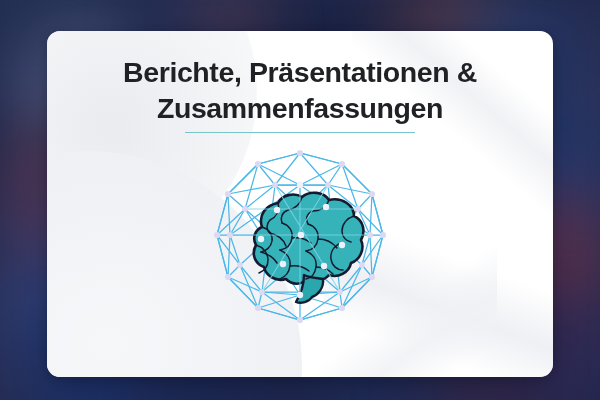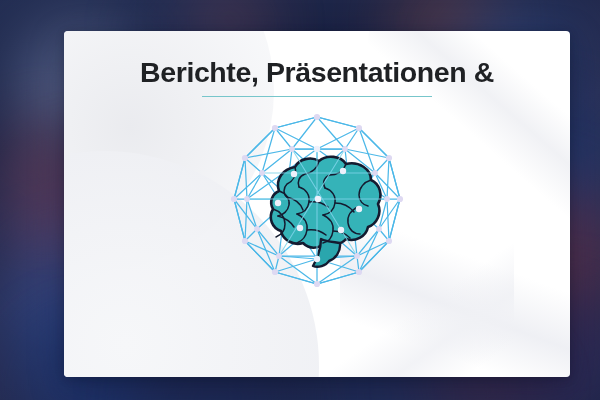--- a/index.html
+++ b/index.html
@@ -141,32 +141,33 @@
     <div class="blob" style="left: 390px; top: -15px; width: 110px; height: 70px; background: rgb(176, 90, 70); opacity: 0.42;"></div>
     <div class="blob" style="left: 455px; top: 10px; width: 120px; height: 90px; background: rgb(47, 85, 150); opacity: 0.55;"></div>
     <div class="blob" style="left: 470px; top: 105px; width: 130px; height: 120px; background: rgb(31, 79, 158); opacity: 0.45;"></div>
     <div class="blob" style="left: 480px; top: 185px; width: 130px; height: 140px; background: rgb(138, 58, 78); opacity: 0.55;"></div>
     <div class="blob" style="left: 500px; top: 300px; width: 120px; height: 120px; background: rgb(60, 47, 100); opacity: 0.55;"></div>
     <div class="blob" style="left: 300px; top: 350px; width: 160px; height: 90px; background: rgb(36, 53, 108); opacity: 0.55;"></div>
     <div class="blob" style="left: 140px; top: 355px; width: 150px; height: 90px; background: rgb(28, 45, 99); opacity: 0.55;"></div>
     <div class="blob" style="left: 420px; top: 345px; width: 120px; height: 80px; background: rgb(94, 50, 82); opacity: 0.45;"></div>
   </div>
 
-<div id="card" style="background: rgb(255, 255, 255); border-radius: 4px; margin-left: 17px;">
+<div id="card" style="background: rgb(255, 255, 255); border-radius: 13px;">
 
   <div class="swoosh sw1"></div>
   <div class="swoosh sw2"></div>
   <div class="swoosh sw3"></div>
   <div class="swoosh sw4"></div>
   <div class="swoosh sw5"></div>
 
   <div id="card-content">
 
     <h1 id="headline" style="color: rgb(31, 33, 36);">
       <span class="hl-line">Berichte, Präsentationen &amp;</span>
+      <span class="hl-line">Zusammenfassungen</span>
     </h1>
 
     <div id="divider" style="background: rgb(119, 198, 203); width: 230px;"></div>
 
 
     <div id="illustration">
       <svg viewBox="0 0 200 185" xmlns="http://www.w3.org/2000/svg">
 
         <g id="net-lines" stroke="#4cb8e8" stroke-width="1.25" fill="none" stroke-linecap="round">
 

